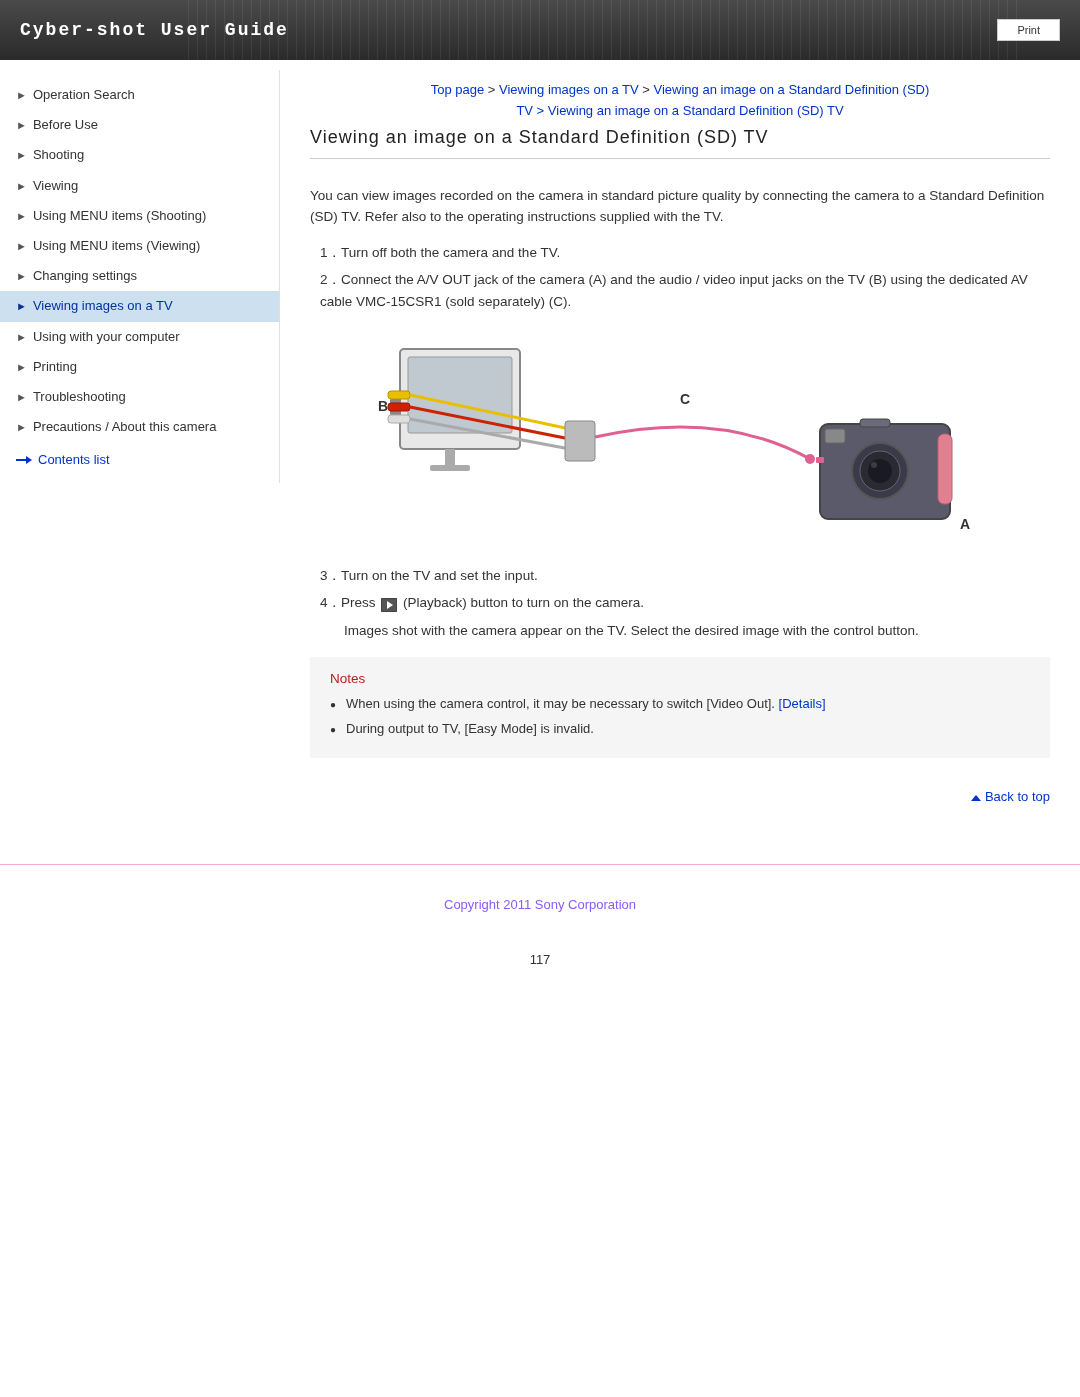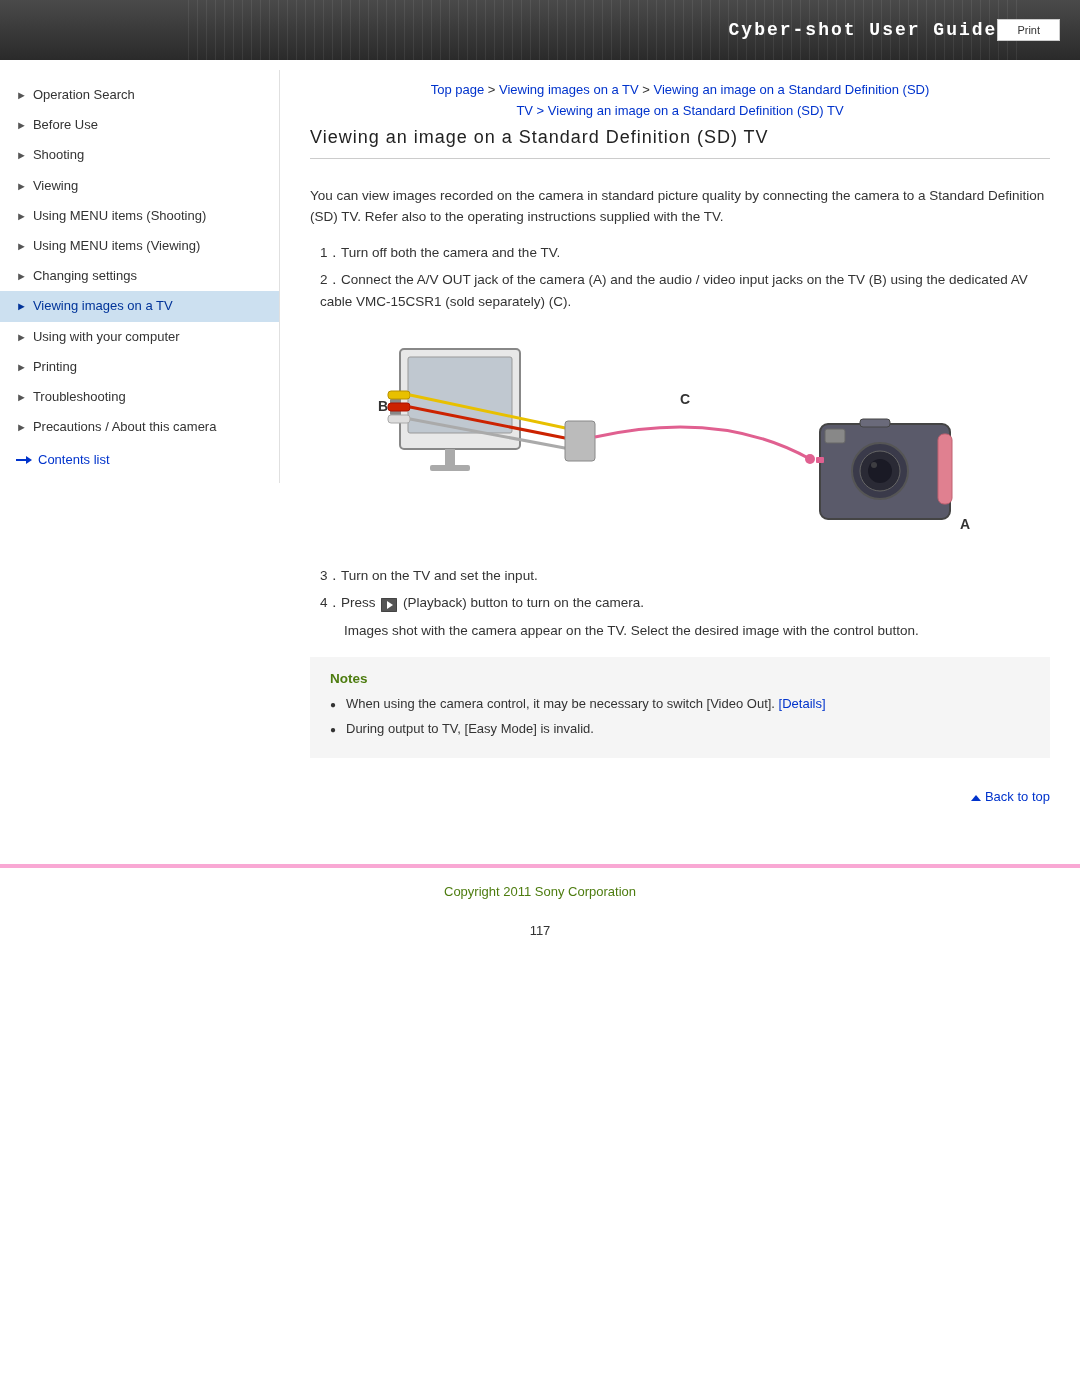--- a/index.html
+++ b/index.html
@@ -12,21 +12,21 @@
       min-height: 1397px;
     }
 
     
     .header {
       background: linear-gradient(to bottom, #4a4a4a, #2a2a2a);
       padding: 0;
       height: 60px;
       display: flex;
       align-items: center;
-      justify-content: flex-end;
+      justify-content: space-between;
       padding: 0 20px;
       position: relative;
       overflow: hidden;
     }
     .header::after {
       content: '';
       position: absolute;
       top: 0; left: 180px; right: 60px;
       height: 100%;
       background: repeating-linear-gradient(
@@ -190,23 +190,23 @@
     }
 
     
     .notes-box {
       background: #f5f5f5;
       border: none;
       padding: 14px 20px;
       margin: 16px 0;
     }
     .notes-title {
-      color: #4d7c0f;
+      color: #b91c1c;
       font-size: 13.5px;
-      font-weight: bold;
+      font-weight: normal;
       margin-bottom: 8px;
     }
     .notes-item {
       font-size: 13px;
       line-height: 1.6;
       color: #333;
       padding-left: 16px;
       position: relative;
       margin-bottom: 4px;
     }
@@ -240,25 +240,25 @@
       height: 0;
       border-left: 5px solid transparent;
       border-right: 5px solid transparent;
       border-bottom: 6px solid #0033cc;
       margin-right: 4px;
       vertical-align: middle;
     }
 
     
     .footer {
-      border-top: 4px solid #f9a8d4;
+      border-top: 1px solid #f9a8d4;
       text-align: center;
-      padding: 16px;
-      font-size: 13px;
-      color: #4d7c0f;
+      padding: 32px;
+      font-size: 13px;
+      color: #8b5cf6;
       margin-top: 20px;
     }
     .page-num {
       text-align: center;
       font-size: 13px;
       color: #333;
       margin-top: 8px;
     }
 
     

